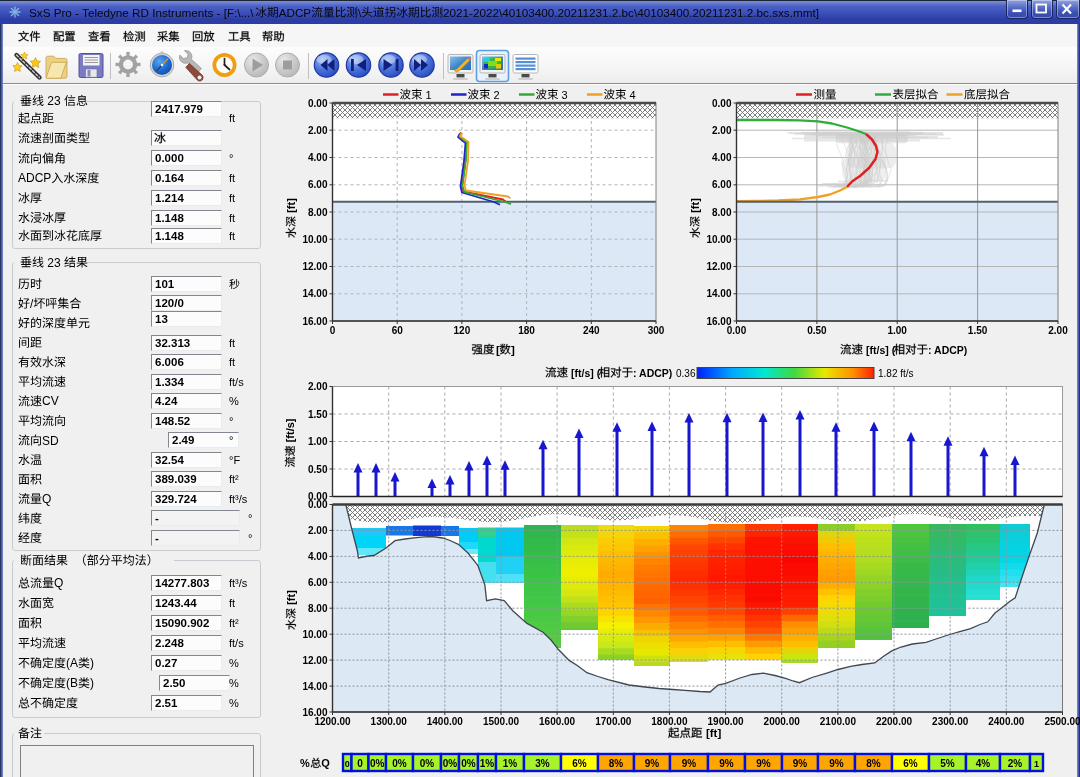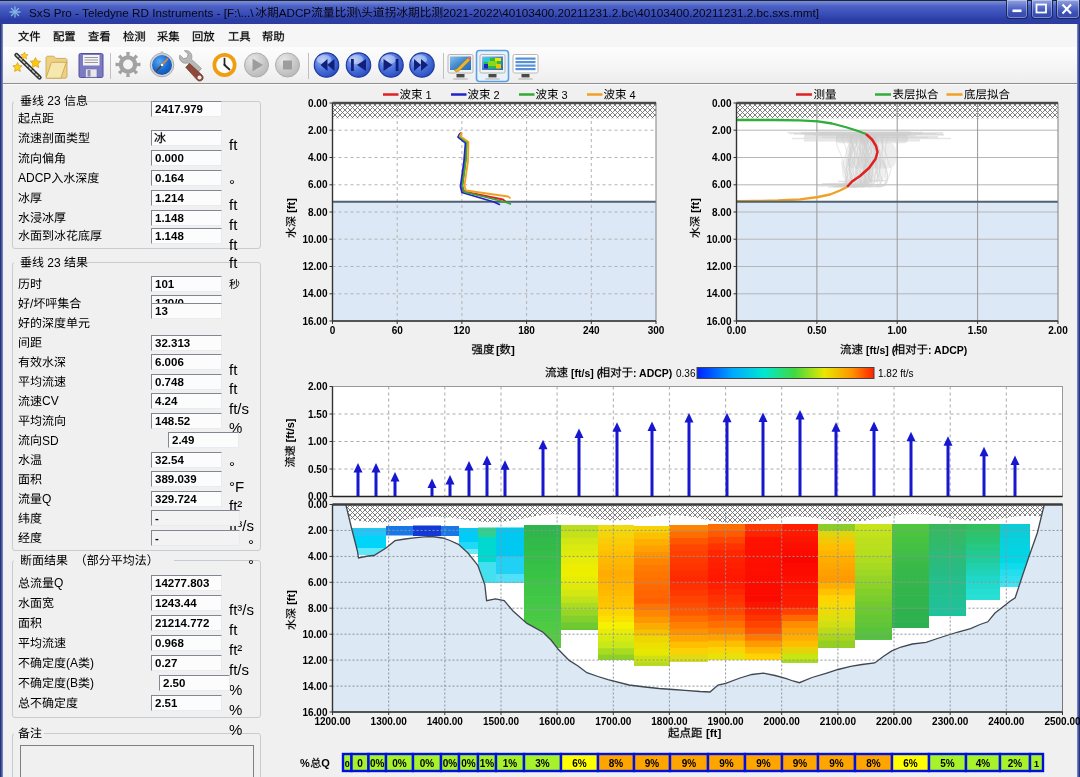--- a/index.html
+++ b/index.html
@@ -7,21 +7,21 @@
   border-top:1px solid #1c2438; }
 #menubar { position:absolute; left:3px; top:24px; width:1074px; height:23px; background:#f6f6f6; }
 #toolbar { position:absolute; left:3px; top:47px; width:1074px; height:37px;
   background:linear-gradient(#fdfdfd, #f3f3f3 70%, #ededed); border-bottom:1px solid #8e8e8e; box-shadow:0 1px 0 #fbfbfb; }
 .wb { position:absolute; left:0; top:24px; width:3px; height:753px; background:linear-gradient(90deg,#1c2438,#4559b4,#8193cf); }
 .wb2 { position:absolute; right:0; top:24px; width:3px; height:753px; background:linear-gradient(90deg,#8193cf,#4559b4,#1c2438); }
 .grp { position:absolute; border:1px solid #c6ccd2; border-radius:3px; }
 .inp { position:absolute; height:16px; background:#fcfcfc; border:1px solid; border-color:#828790 #e9ecee #e9ecee #828790;
   font-size:11.5px; font-weight:bold; color:#000; padding:1px 0 0 3px; line-height:13px; }
 .inp.dis { background:#f3f3f3; font-weight:bold; }
-.unit { position:absolute; font-size:15px; color:#000;margin-top:24px; }
+.unit { position:absolute; font-size:11px; color:#000; }
 .btn { position:absolute; top:0; height:19px; border:1px solid #18275e; border-top:none;
   background:linear-gradient(#93a4de, #5a6fc8 40%, #3c50b4 70%, #3549ae);
   border-radius:0 0 4px 4px; box-shadow:inset 0 0 0 1px rgba(255,255,255,0.35); }
 svg#ov { position:absolute; left:0; top:0; z-index:50; }
 .abs { position:absolute; }
 </style></head><body>
 <div id="titlebar"></div>
 <div class="wb"></div>
 <div class="wb2"></div>
 <div id="menubar"></div>
@@ -51,26 +51,26 @@
 <div class="inp" style="left:151px;top:170.1px;width:71px">0.164</div>
 <div class="unit" style="left:229px;top:172.1px">ft</div>
 <div class="inp" style="left:151px;top:189.9px;width:71px">1.214</div>
 <div class="unit" style="left:229px;top:191.9px">ft</div>
 <div class="inp" style="left:151px;top:209.7px;width:71px">1.148</div>
 <div class="unit" style="left:229px;top:211.7px">ft</div>
 <div class="inp" style="left:151px;top:227.6px;width:71px">1.148</div>
 <div class="unit" style="left:229px;top:229.6px">ft</div>
 <div class="inp" style="left:151px;top:275.9px;width:71px">101</div>
 <div class="inp" style="left:151px;top:295.44px;width:71px">120/0</div>
-<div class="inp" style="left:151px;top:303px;width:71px">13</div>
+<div class="inp" style="left:151px;top:311px;width:71px">13</div>
 <div class="inp" style="left:151px;top:334.52px;width:71px">32.313</div>
 <div class="unit" style="left:229px;top:336.52px">ft</div>
 <div class="inp" style="left:151px;top:354.05999999999995px;width:71px">6.006</div>
 <div class="unit" style="left:229px;top:356.05999999999995px">ft</div>
-<div class="inp" style="left:151px;top:373.59999999999997px;width:71px">0.748</div>
+<div class="inp" style="left:151px;top:373.59999999999997px;width:71px">1.334</div>
 <div class="unit" style="left:229px;top:375.59999999999997px">ft/s</div>
 <div class="inp" style="left:151px;top:393.14px;width:71px">4.24</div>
 <div class="unit" style="left:229px;top:395.14px">%</div>
 <div class="inp" style="left:151px;top:412.67999999999995px;width:71px">148.52</div>
 <div class="unit" style="left:229px;top:414.67999999999995px">°</div>
 <div class="inp" style="left:168px;top:432.21999999999997px;width:71px">2.49</div>
 <div class="unit" style="left:229px;top:434.21999999999997px">°</div>
 <div class="inp" style="left:151px;top:451.76px;width:71px">32.54</div>
 <div class="unit" style="left:229px;top:453.76px">°F</div>
 <div class="inp" style="left:151px;top:471.29999999999995px;width:71px">389.039</div>
@@ -78,23 +78,23 @@
 <div class="inp" style="left:151px;top:490.84px;width:71px">329.724</div>
 <div class="unit" style="left:229px;top:492.84px">ft³/s</div>
 <div class="inp dis" style="left:151px;top:510.38px;width:89px">-</div>
 <div class="unit" style="left:248px;top:512.38px">°</div>
 <div class="inp dis" style="left:151px;top:529.92px;width:89px">-</div>
 <div class="unit" style="left:248px;top:531.92px">°</div>
 <div class="inp" style="left:151px;top:575px;width:71px">14277.803</div>
 <div class="unit" style="left:229px;top:577px">ft³/s</div>
 <div class="inp" style="left:151px;top:595px;width:71px">1243.44</div>
 <div class="unit" style="left:229px;top:597px">ft</div>
-<div class="inp" style="left:151px;top:615px;width:71px">21214.772</div>
+<div class="inp" style="left:151px;top:615px;width:71px">15090.902</div>
 <div class="unit" style="left:229px;top:617px">ft²</div>
-<div class="inp" style="left:151px;top:635px;width:71px">0.968</div>
+<div class="inp" style="left:151px;top:635px;width:71px">2.248</div>
 <div class="unit" style="left:229px;top:637px">ft/s</div>
 <div class="inp" style="left:151px;top:655px;width:71px">0.27</div>
 <div class="unit" style="left:229px;top:657px">%</div>
 <div class="inp" style="left:159px;top:675px;width:71px">2.50</div>
 <div class="unit" style="left:229px;top:677px">%</div>
 <div class="inp" style="left:151px;top:695px;width:71px">2.51</div>
 <div class="unit" style="left:229px;top:697px">%</div>
 <svg id="ov" xmlns="http://www.w3.org/2000/svg" width="1080" height="777" viewBox="0 0 1080 777" font-family="Liberation Sans, sans-serif">
 <defs>
       <pattern id="hatch" width="5" height="5" patternUnits="userSpaceOnUse">

